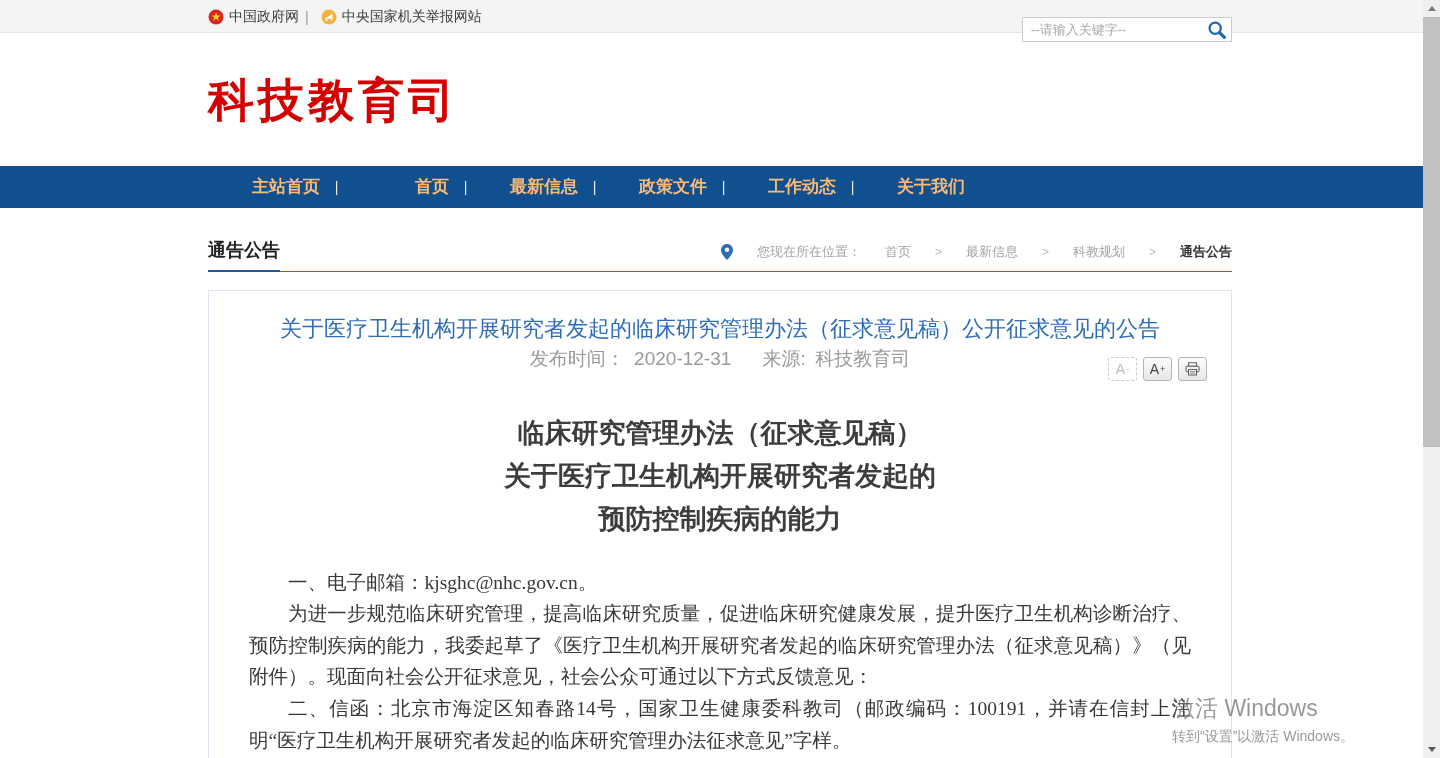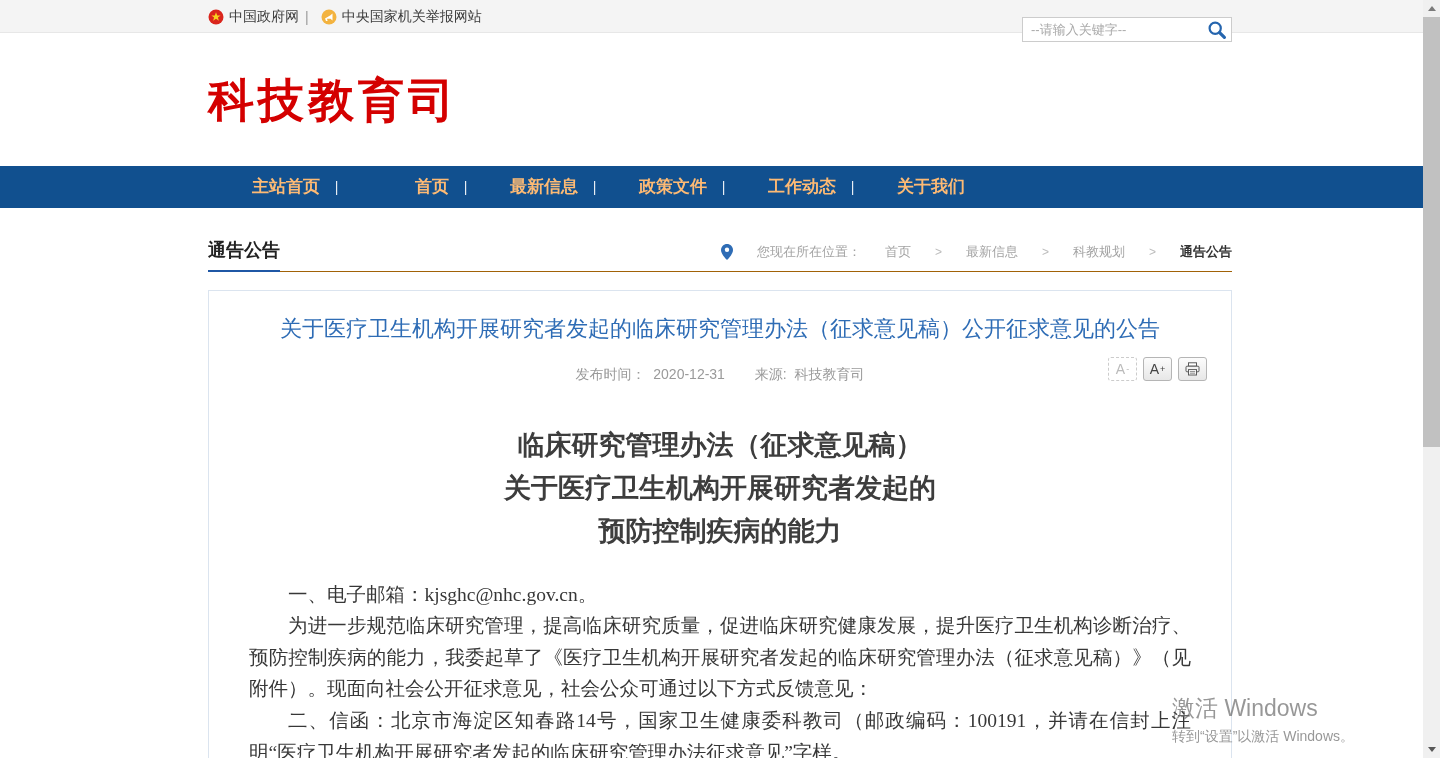--- a/index.html
+++ b/index.html
@@ -63,21 +63,21 @@
 
   
   .article-box {
     width: 1024px; margin: 18px auto 0; border: 1px solid #dbe4ef;
     padding: 22px 0 60px; min-height: 520px; position: relative; background: #fff;
   }
   .article-title {
     text-align: center; color: #2e6cb5; font-size: 22px; line-height: 1.35;
     padding: 0 60px; font-weight: normal; margin: 1px;
   }
-  .article-meta { margin-top: 22px; text-align: center; font-size: 14px; color: #9a9a9a; }
+  .article-meta { margin-top: 2px; text-align: center; font-size: 19px; color: #9a9a9a; }
   .article-meta .src { margin-left: 26px; }
   .article-meta .val { margin-left: 4px; }
 
   .tools { position: absolute; right: 24px; top: 66px; display: flex; gap: 6px; }
   .tool-btn {
     width: 29px; height: 24px; border-radius: 3px; display: flex; align-items: center; justify-content: center;
     font-size: 14px; cursor: pointer; background: linear-gradient(#fcfcfc, #e7e7e7);
     border: 1px solid #b5b5b5; color: #444;
   }
   .tool-btn sup { font-size: 9px; line-height: 1; margin-left: 1px; }

